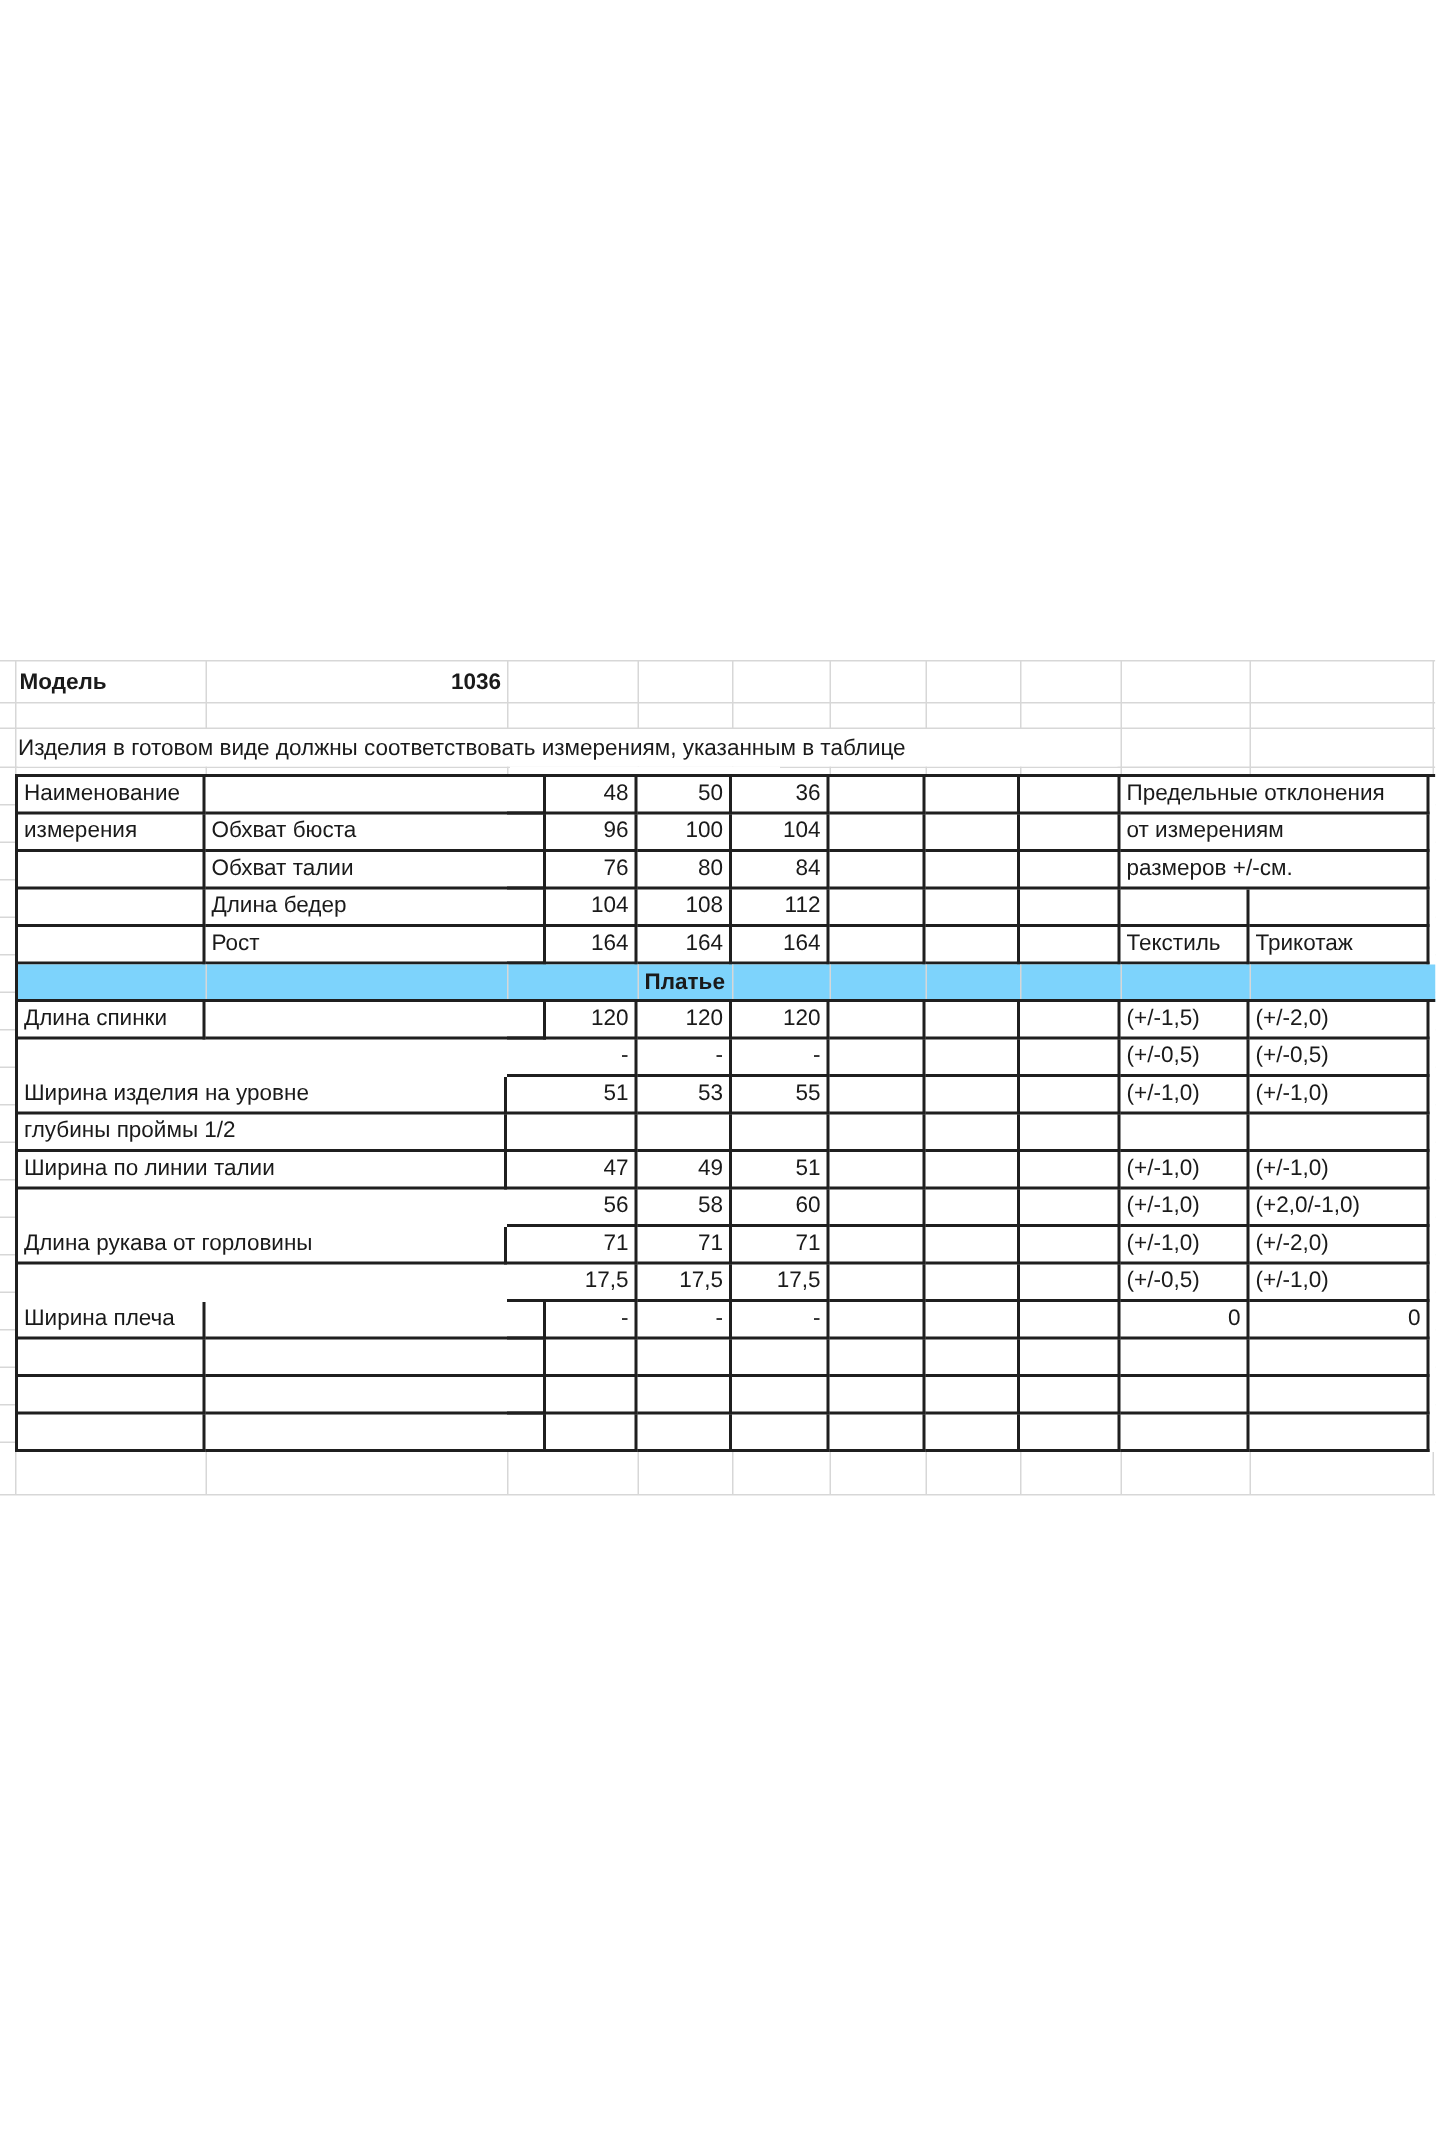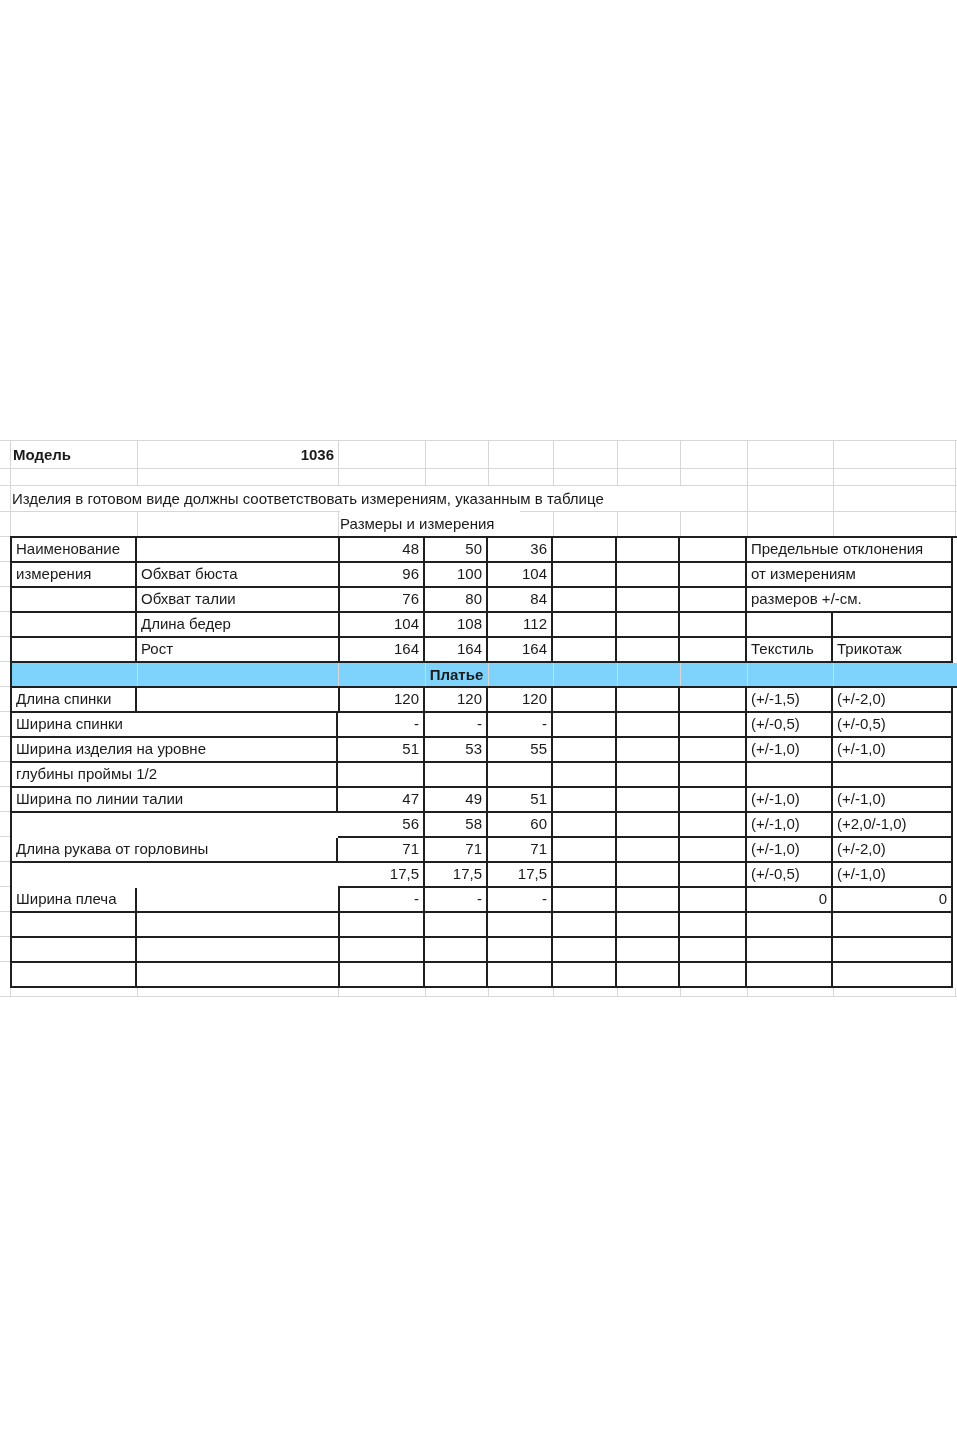--- a/index.html
+++ b/index.html
@@ -16,37 +16,37 @@
   .gl-v{position:absolute;top:440px;height:556px;width:1px;background:var(--gl);}
 
   
   .tcell{position:absolute;height:25px;line-height:25px;font-size:15px;background:#fff;white-space:nowrap;overflow:visible;}
   #model-label{left:13px;top:442px;width:110px;font-weight:bold;}
   #model-value{left:138px;top:442px;width:196px;font-weight:bold;text-align:right;}
   #note{left:12px;top:486px;width:733px;}
   #section-title{left:340px;top:511px;width:180px;}
 
   
-  #sizetable{position:absolute;left:10px;top:536px;width:945px;height:450px;
+  #sizetable{position:absolute;left:10px;top:516px;width:945px;height:450px;
              border-top:2px solid var(--bd);border-left:2px solid var(--bd);background:#fff;}
   .cell{position:absolute;box-sizing:border-box;height:25px;
         border-right:2px solid var(--bd);border-bottom:2px solid var(--bd);
         font-size:15px;line-height:22px;padding:0 4px;white-space:nowrap;overflow:hidden;color:var(--txt);}
   .num{text-align:right;}
   .bold{font-weight:normal;}
 
   
   .r0{top:0}   .r1{top:25px} .r2{top:50px} .r3{top:75px} .r4{top:100px}
   .r6{top:150px}.r7{top:175px}.r8{top:200px}.r9{top:225px}.r10{top:250px}
   .r11{top:275px}.r12{top:300px}.r13{top:325px}.r14{top:350px}
   .r15{top:375px}.r16{top:400px}.r17{top:425px}
 
   
   .ca {left:0;width:125px}
-  .cb {left:125px;width:203px}
+  .cb {left:125px;width:227px}
   .cab{left:0;width:326px}
   .cc {left:326px;width:87px}
   .cd {left:413px;width:63px}
   .ce {left:476px;width:65px}
   .cf {left:541px;width:64px}
   .cg {left:605px;width:63px}
   .ch {left:668px;width:67px}
   .ci {left:735px;width:86px}
   .cj {left:821px;width:120px}
   .cij{left:735px;width:206px}
@@ -175,21 +175,20 @@
     <div class="cell cb r6"></div>
     <div class="cell cc r6 num">120</div>
     <div class="cell cd r6 num">120</div>
     <div class="cell ce r6 num">120</div>
     <div class="cell cf r6"></div>
     <div class="cell cg r6"></div>
     <div class="cell ch r6"></div>
     <div class="cell ci r6">(+/-1,5)</div>
     <div class="cell cj r6">(+/-2,0)</div>
 
-    <div class="cell cab r7">Ширина спинки</div>
     <div class="cell cc r7 num">-</div>
     <div class="cell cd r7 num">-</div>
     <div class="cell ce r7 num">-</div>
     <div class="cell cf r7"></div>
     <div class="cell cg r7"></div>
     <div class="cell ch r7"></div>
     <div class="cell ci r7">(+/-0,5)</div>
     <div class="cell cj r7">(+/-0,5)</div>
 
     <div class="cell cab r8">Ширина изделия на уровне</div>

